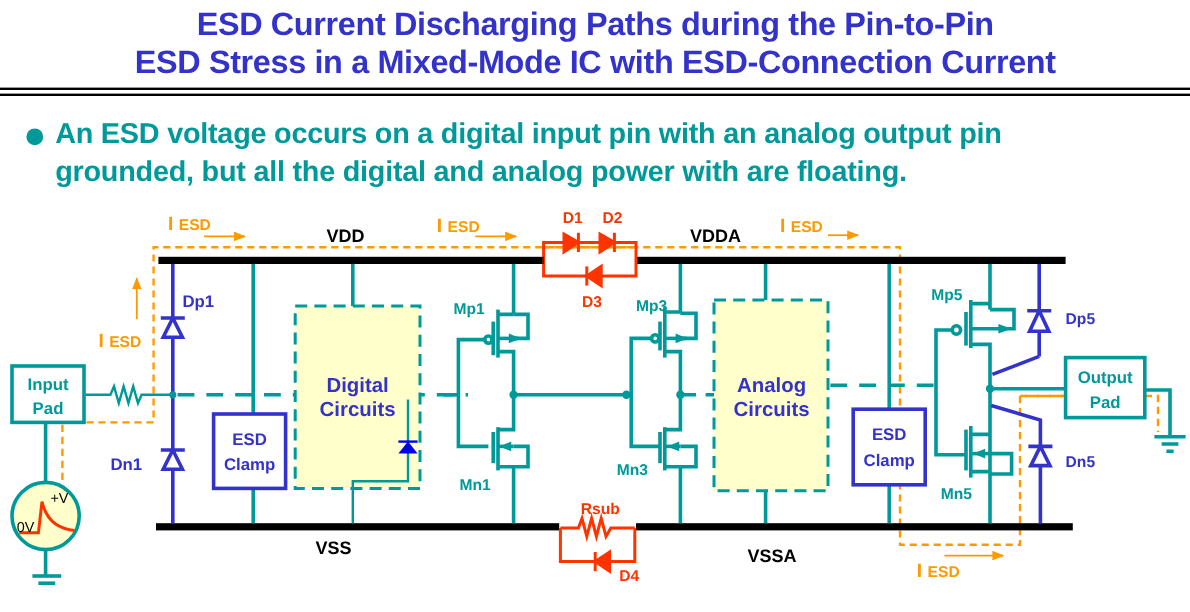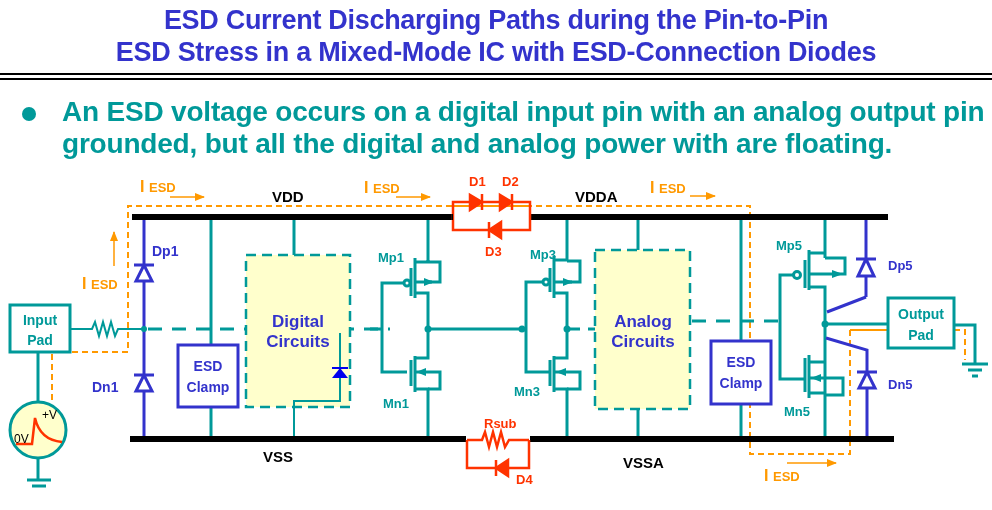--- a/index.html
+++ b/index.html
@@ -1,28 +1,28 @@
 <!DOCTYPE html>
 <html><head>
 <meta charset="utf-8">
 <style>
   html, body { margin:0; padding:0; background:#ffffff; }
   body { width:992px; height:510px; position:relative; overflow:hidden; font-family:"Liberation Sans", sans-serif; }
   .title { position:absolute; left:0; width:992px; text-align:center; color:#3333cc; font-weight:bold; font-size:27px; line-height:32px; font-family:"Liberation Sans", sans-serif; letter-spacing:-0.3px; }
   .rule { position:absolute; left:0; width:992px; height:2px; background:#000; }
-  .bullet-text { position:absolute; left:62px; color:#009999; font-weight:bold; font-size:28px; line-height:32px; letter-spacing:-0.2px; font-family:"Liberation Sans", sans-serif; }
+  .bullet-text { position:absolute; left:46px; color:#009999; font-weight:bold; font-size:24px; line-height:32px; letter-spacing:-0.2px; font-family:"Liberation Sans", sans-serif; }
   .bullet-dot { position:absolute; left:22px; top:107px; width:14px; height:14px; border-radius:50%; background:#009999; }
   svg { position:absolute; left:0; top:0; }
   .lbl { font-family:"Liberation Sans", sans-serif; font-weight:bold; }
 </style>
 </head>
 <body>
 
 <div class="title" style="top:4px">ESD Current Discharging Paths during the Pin-to-Pin</div>
-<div class="title" style="top:36px">ESD Stress in a Mixed-Mode IC with ESD-Connection Diodes</div>
+<div class="title" style="top:36px">ESD Stress in a Mixed-Mode IC with ESD-Connection Current</div>
 <div class="rule" style="top:73px"></div>
 <div class="rule" style="top:78px"></div>
 
 <div class="bullet-dot"></div>
 <div class="bullet-text" style="top:96px">An ESD voltage occurs on a digital input pin with an analog output pin</div>
 <div class="bullet-text" style="top:128px">grounded, but all the digital and analog power with are floating.</div>
 
 <svg width="992" height="510" viewBox="0 0 992 510">
   <defs>
     <marker id="arrO" markerWidth="10" markerHeight="8" refX="9" refY="4" orient="auto" markerUnits="userSpaceOnUse">

